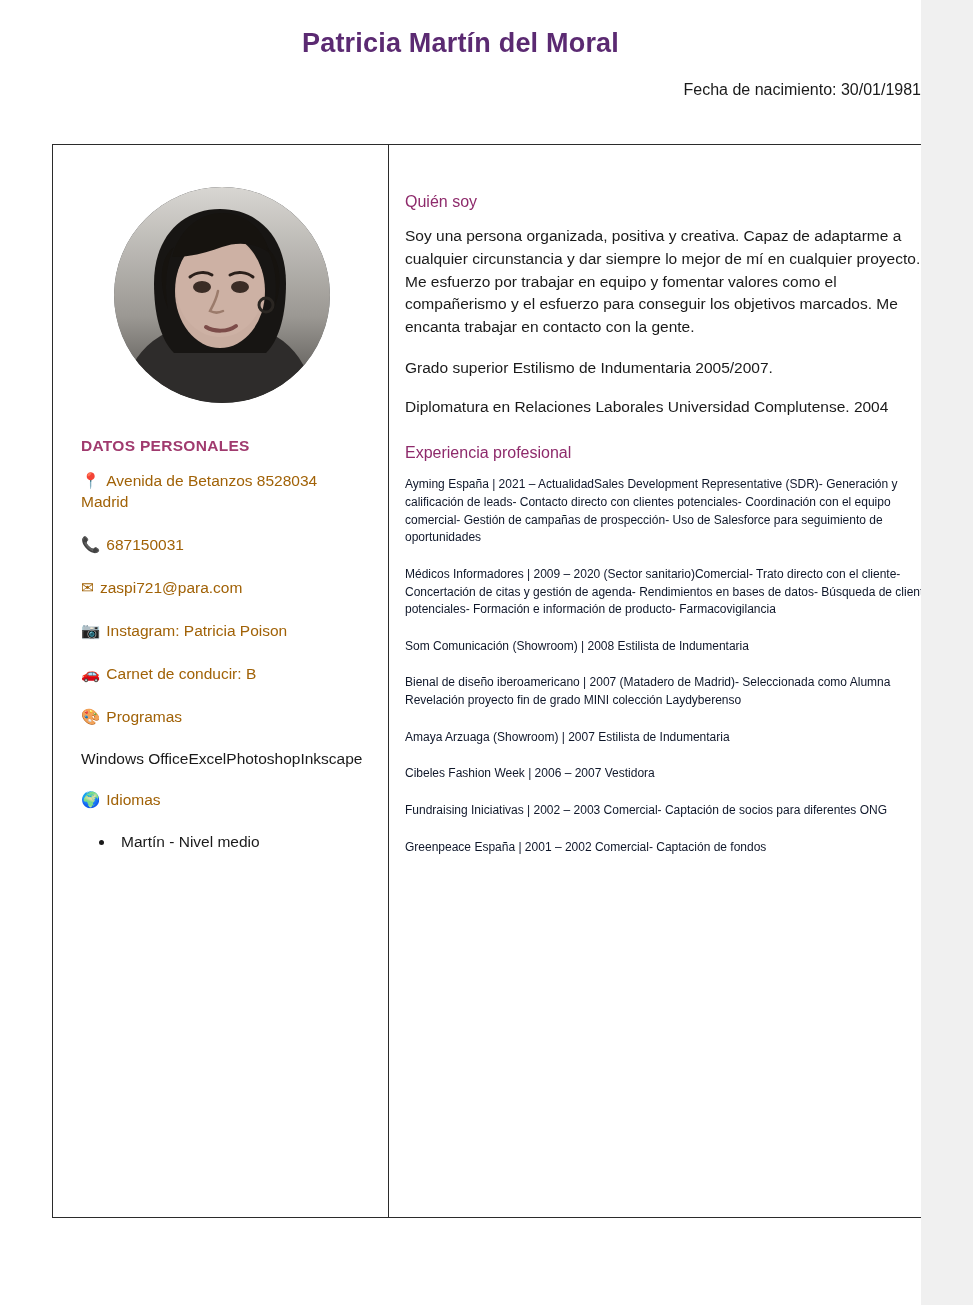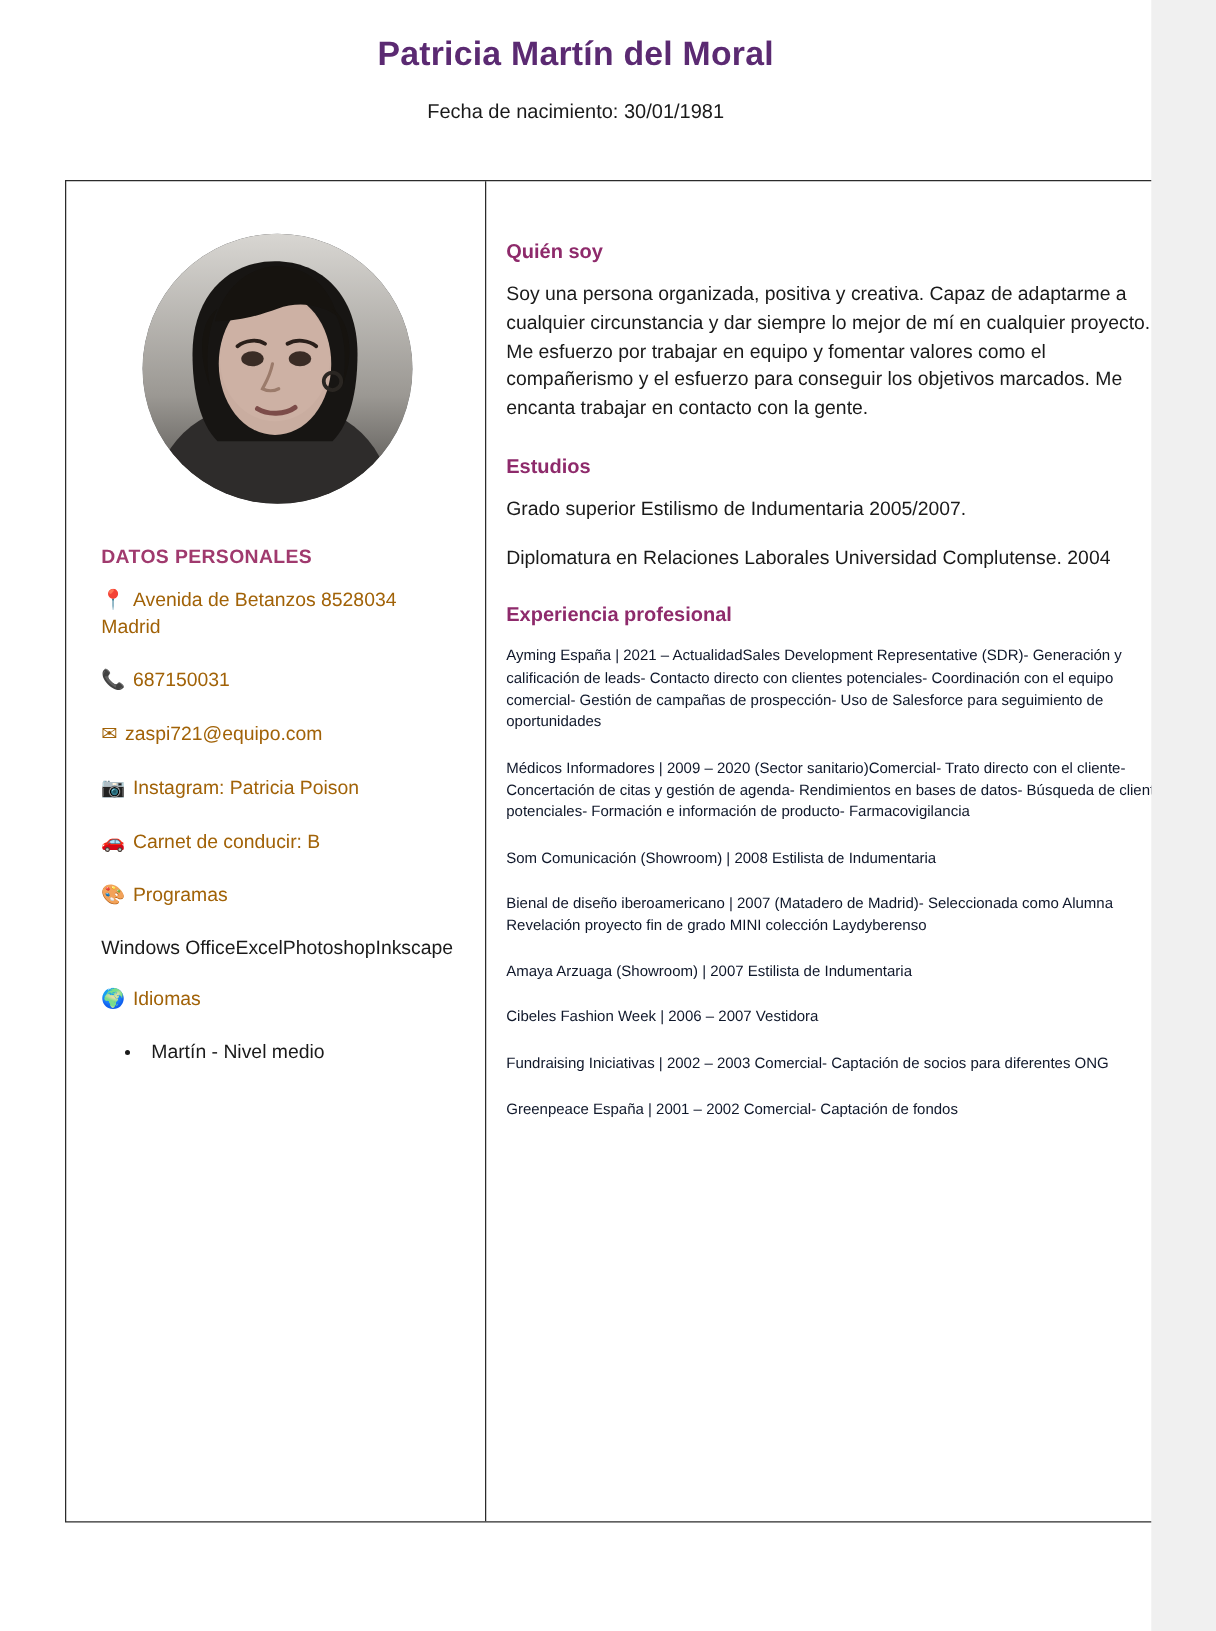--- a/index.html
+++ b/index.html
@@ -20,21 +20,21 @@
   }
   .doc-title {
     text-align: center;
     color: #5b2a72;
     font-size: 27px;
     font-weight: bold;
     margin: 28px 0 0 0;
     letter-spacing: 0.2px;
   }
   .doc-subtitle {
-    text-align: center;
+    text-align: right;
     color: #1a1a1a;
     font-size: 16px;
     margin: 22px 0 0 0;
     font-weight: normal;
   }
   .cv-frame {
     position: absolute;
     left: 52px;
     top: 144px;
     width: 895px;
@@ -97,21 +97,21 @@
   }
   .lang-list li {
     font-size: 15.5px;
     color: #1a1a1a;
     margin-bottom: 6px;
     padding-left: 6px;
   }
   .section-title-right {
     color: #8e2a6b;
     font-size: 16px;
-    font-weight: bold;
+    font-weight: normal;
     margin: 0 0 14px 0;
   }
   .section-title-right.sp {
     margin-top: 26px;
   }
   .body-text {
     font-size: 15.5px;
     color: #1a1a1a;
     line-height: 1.47;
     margin: 0 0 16px 0;
@@ -176,21 +176,21 @@
 
       <div class="contact-line">
         <span class="ico">📍</span><span>Avenida de Betanzos 8528034 Madrid</span>
       </div>
 
       <div class="contact-line">
         <span class="ico">📞</span><span>687150031</span>
       </div>
 
       <div class="contact-line">
-        <span class="ico">✉</span><span>zaspi721@equipo.com</span>
+        <span class="ico">✉</span><span>zaspi721@para.com</span>
       </div>
 
       <div class="contact-line">
         <span class="ico">📷</span><span>Instagram: Patricia Poison</span>
       </div>
 
       <div class="contact-line">
         <span class="ico">🚗</span><span>Carnet de conducir: B</span>
       </div>
 
@@ -208,21 +208,20 @@
         <li>Martín - Nivel medio</li>
       </ul>
 
     </div>
 
     <div class="col-right">
 
       <div class="section-title-right">Quién soy</div>
       <div class="body-text tight">Soy una persona organizada, positiva y creativa. Capaz de adaptarme a cualquier circunstancia y dar siempre lo mejor de mí en cualquier proyecto. Me esfuerzo por trabajar en equipo y fomentar valores como el compañerismo y el esfuerzo para conseguir los objetivos marcados. Me encanta trabajar en contacto con la gente.</div>
 
-      <div class="section-title-right sp">Estudios</div>
       <div class="body-text">Grado superior Estilismo de Indumentaria 2005/2007.</div>
       <div class="body-text">Diplomatura en Relaciones Laborales Universidad Complutense. 2004</div>
 
       <div class="section-title-right sp">Experiencia profesional</div>
 
       <div class="exp-entry">Ayming España | 2021 – ActualidadSales Development Representative (SDR)- Generación y calificación de leads- Contacto directo con clientes potenciales- Coordinación con el equipo comercial- Gestión de campañas de prospección- Uso de Salesforce para seguimiento de oportunidades</div>
       <div class="exp-entry">Médicos Informadores | 2009 – 2020 (Sector sanitario)Comercial- Trato directo con el cliente- Concertación de citas y gestión de agenda- Rendimientos en bases de datos- Búsqueda de clientes potenciales- Formación e información de producto- Farmacovigilancia</div>
       <div class="exp-entry">Som Comunicación (Showroom) | 2008 Estilista de Indumentaria</div>
       <div class="exp-entry">Bienal de diseño iberoamericano | 2007 (Matadero de Madrid)- Seleccionada como Alumna Revelación proyecto fin de grado MINI colección Laydyberenso</div>
       <div class="exp-entry">Amaya Arzuaga (Showroom) | 2007  Estilista de Indumentaria</div>

